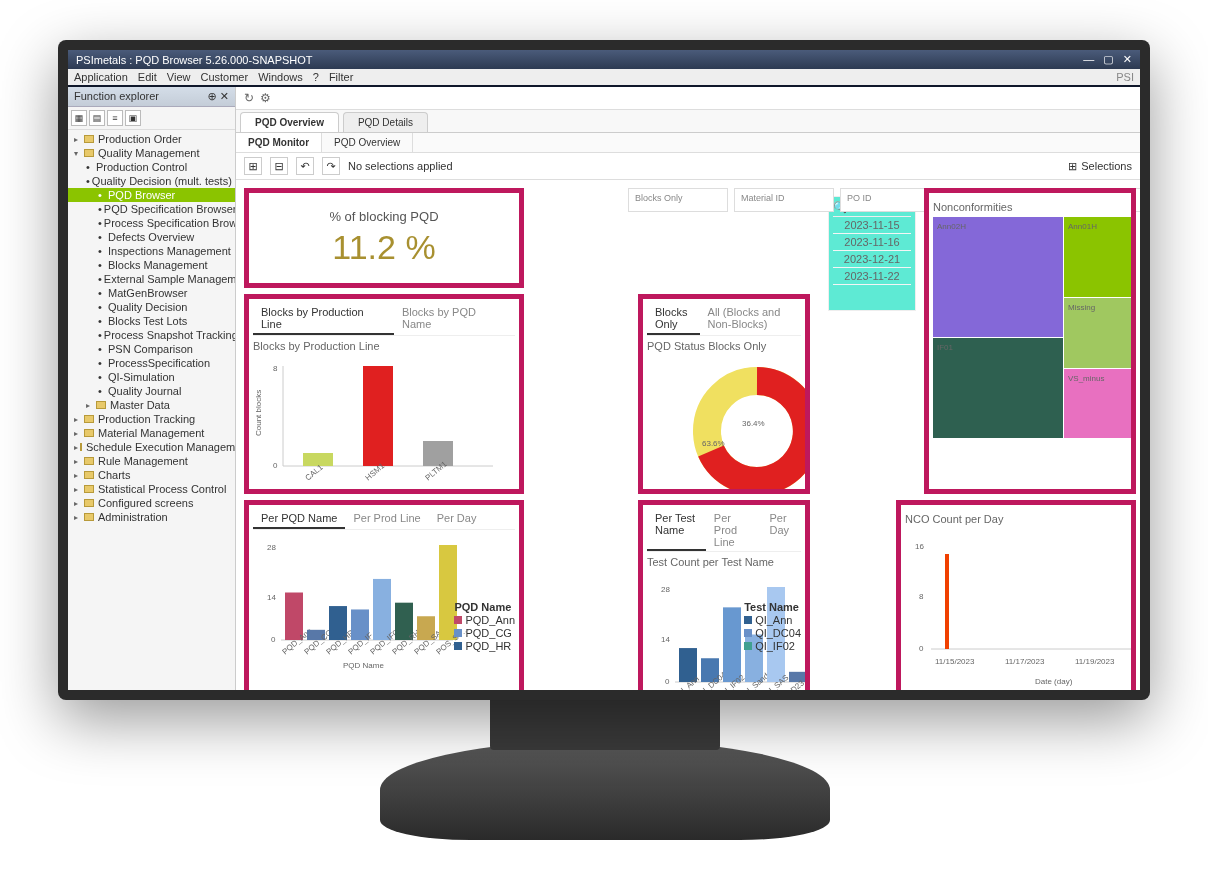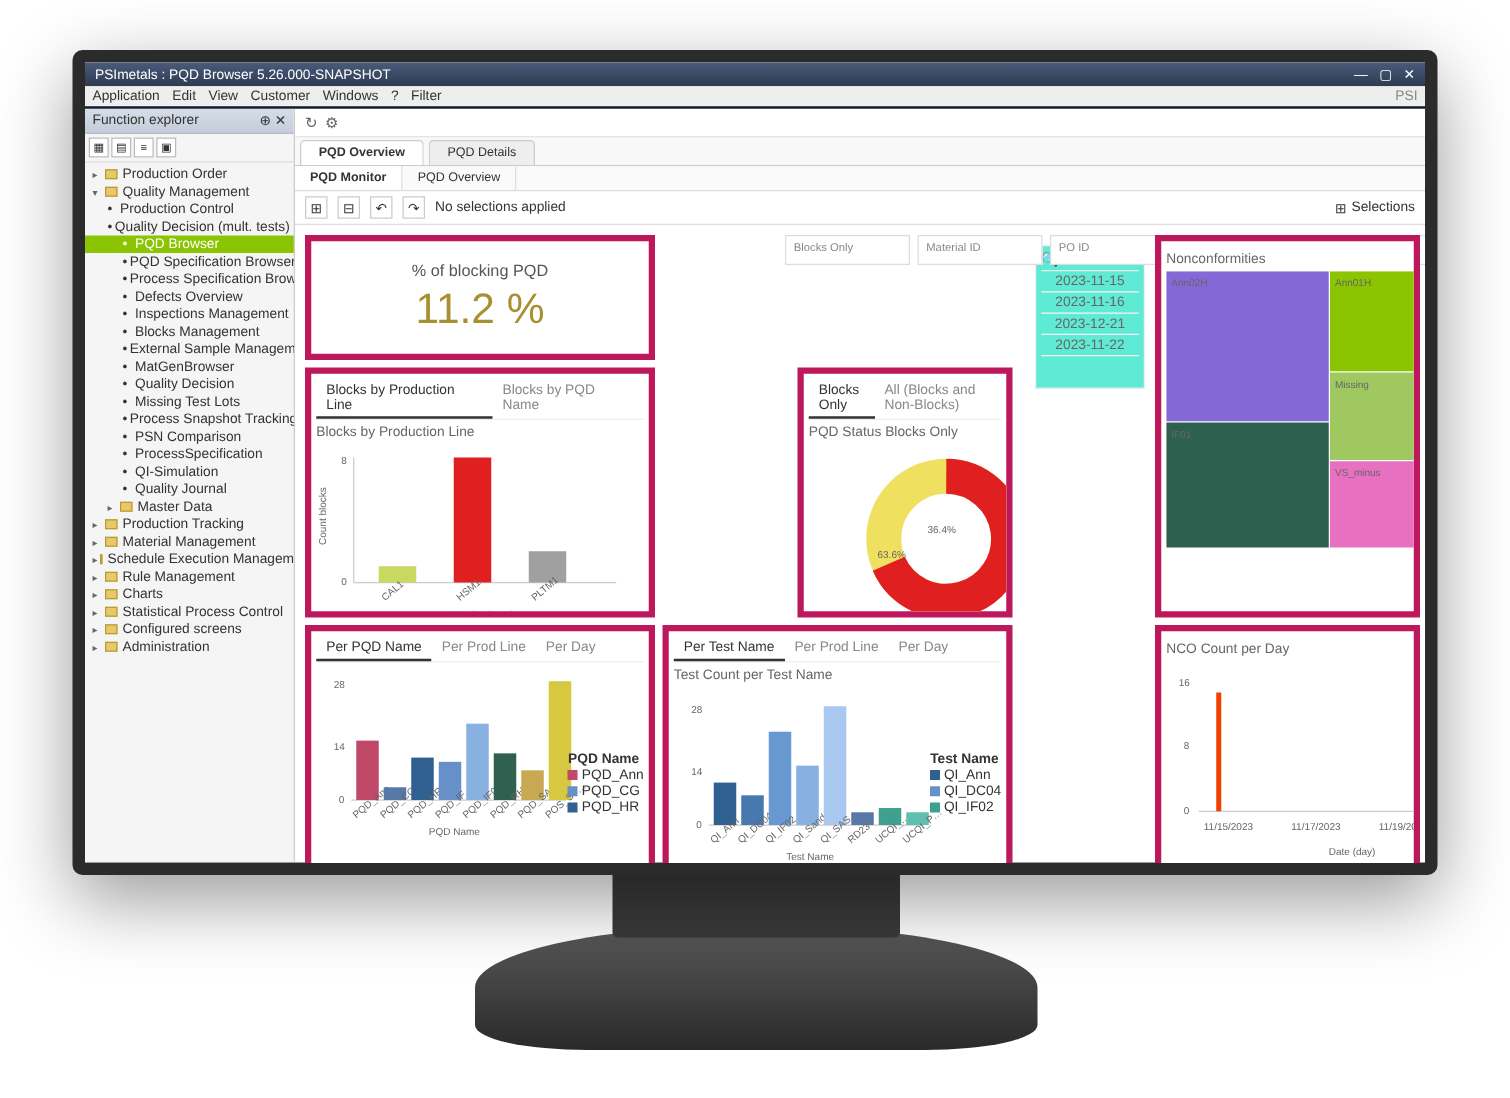--- a/index.html
+++ b/index.html
@@ -155,21 +155,21 @@
             <div class="tree-item l2">
               <span style="width:8px">•</span>
               <span>MatGenBrowser</span>
             </div>
             <div class="tree-item l2">
               <span style="width:8px">•</span>
               <span>Quality Decision</span>
             </div>
             <div class="tree-item l2">
               <span style="width:8px">•</span>
-              <span>Missing Test Lots</span>
+              <span>Blocks Test Lots</span>
             </div>
             <div class="tree-item l2">
               <span style="width:8px">•</span>
               <span>Process Snapshot Tracking and</span>
             </div>
             <div class="tree-item l2">
               <span style="width:8px">•</span>
               <span>PSN Comparison</span>
             </div>
             <div class="tree-item l2">
@@ -388,21 +388,21 @@
                   <i style="background:#6890c8"></i>
                   <span>PQD_CG</span>
                 </div>
         <div>
                   <i style="background:#306090"></i>
                   <span>PQD_HR</span>
                 </div>
       </div>
     </div>
 
-    <div class="card testcount" style="">
+    <div class="card testcount" style="margin-left:108px">
       <div class="chart-tabs">
         <div class="chart-tab active">Per Test Name</div>
         <div class="chart-tab">Per Prod Line</div>
         <div class="chart-tab">Per Day</div>
       </div>
       <div class="chart-title">Test Count per Test Name</div>
       <svg width="260" height="140">
         <text x="14" y="20">28</text>
                 <text x="14" y="70">14</text>
                 <text x="18" y="112">0</text>
@@ -437,21 +437,21 @@
                   <i style="background:#6890c8"></i>
                   <span>QI_DC04</span>
                 </div>
         <div>
                   <i style="background:#40a090"></i>
                   <span>QI_IF02</span>
                 </div>
       </div>
     </div>
 
-    <div class="card ncoday" style="margin-left:108px">
+    <div class="card ncoday" style="margin-left:80px">
       <div class="chart-title">NCO Count per Day</div>
       <svg width="310" height="160">
         <text x="10" y="20">16</text>
                 <text x="14" y="70">8</text>
                 <text x="14" y="122">0</text>
         <line x1="26" y1="120" x2="300" y2="120" stroke="#ccc"></line>
         <rect x="40" y="25" width="4" height="95" fill="#f04000"></rect>
         <rect x="260" y="30" width="4" height="90" fill="#f04000"></rect>
         <text x="30" y="135">11/15/2023</text>
         <text x="100" y="135">11/17/2023</text>

